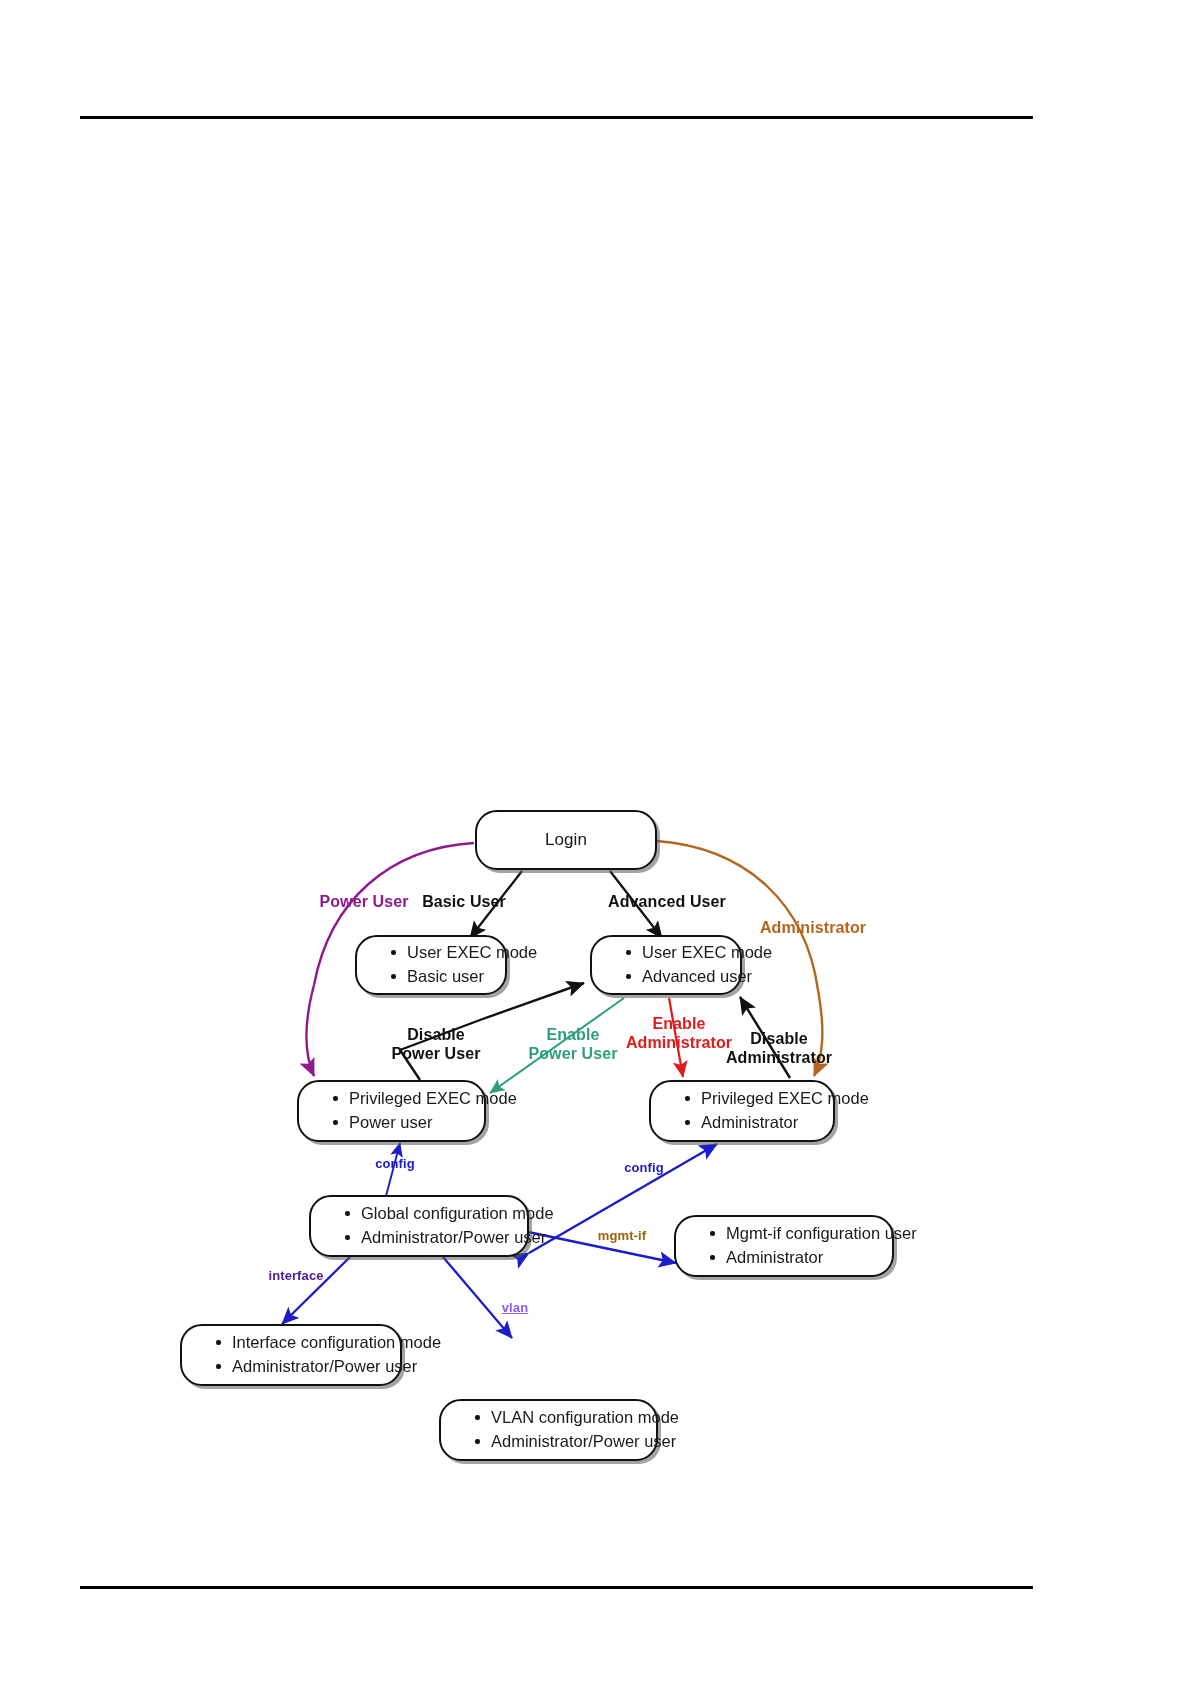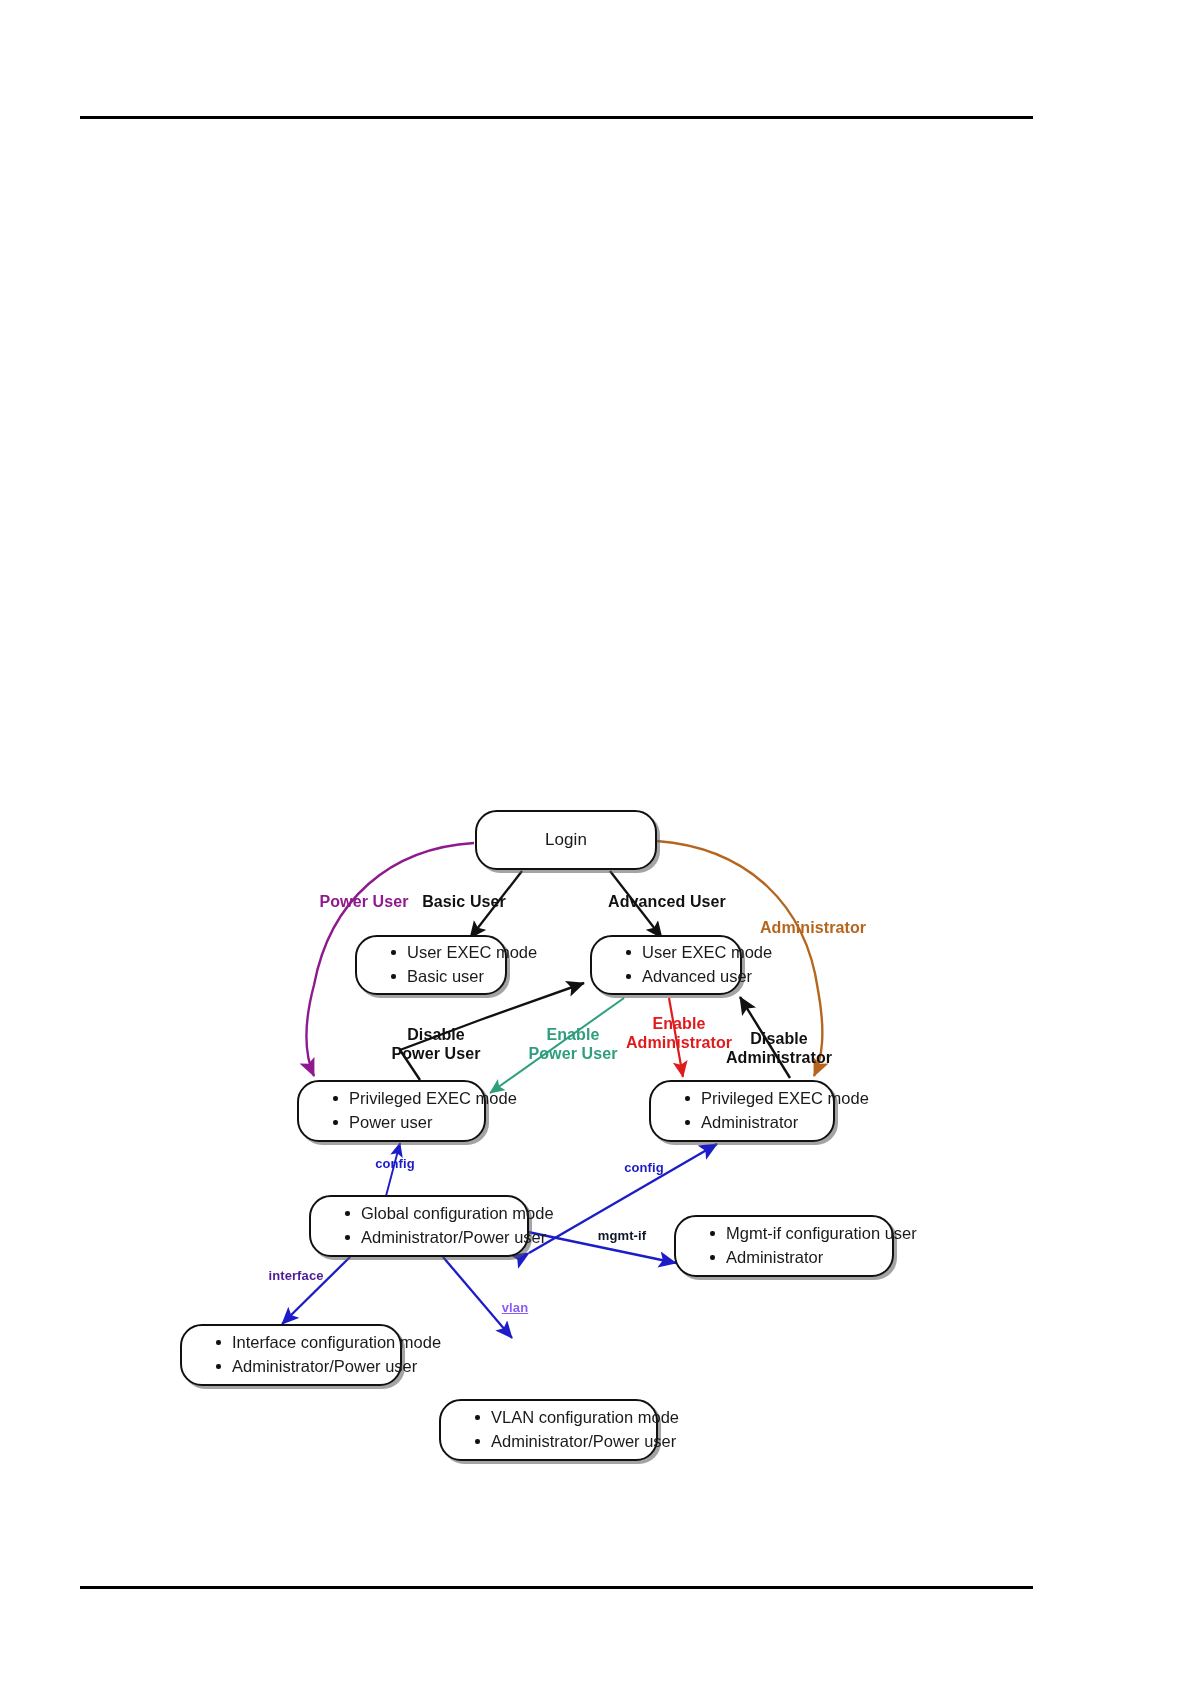--- a/index.html
+++ b/index.html
@@ -245,20 +245,20 @@
     <div class="elabel" style="left:625px; top:1015px; width:108px; color:#E01B1B;">Enable
 Administrator</div>
 
     <div class="elabel" style="left:716px; top:1030px; width:126px; color:#111111;">Disable
 Administrator</div>
 
     <div class="elabel small" style="left:345px; top:1156px; width:100px; color:#1C1CC8;">config</div>
 
     <div class="elabel small" style="left:594px; top:1160px; width:100px; color:#1C1CC8;">config</div>
 
-    <div class="elabel small" style="left:572px; top:1228px; width:100px; color:#0f172a;">mgmt-if</div>
+    <div class="elabel small" style="left:572px; top:1228px; width:100px; color:#a16207;">mgmt-if</div>
 
     <div class="elabel small" style="left:240px; top:1268px; width:112px; color:#4c1d95;">interface</div>
 
     <div class="elabel small" style="left:473px; top:1300px; width:84px; color:#8b5cf6;text-decoration:underline;">vlan</div>
 
   </div>
 </div>
 
 </body></html>

